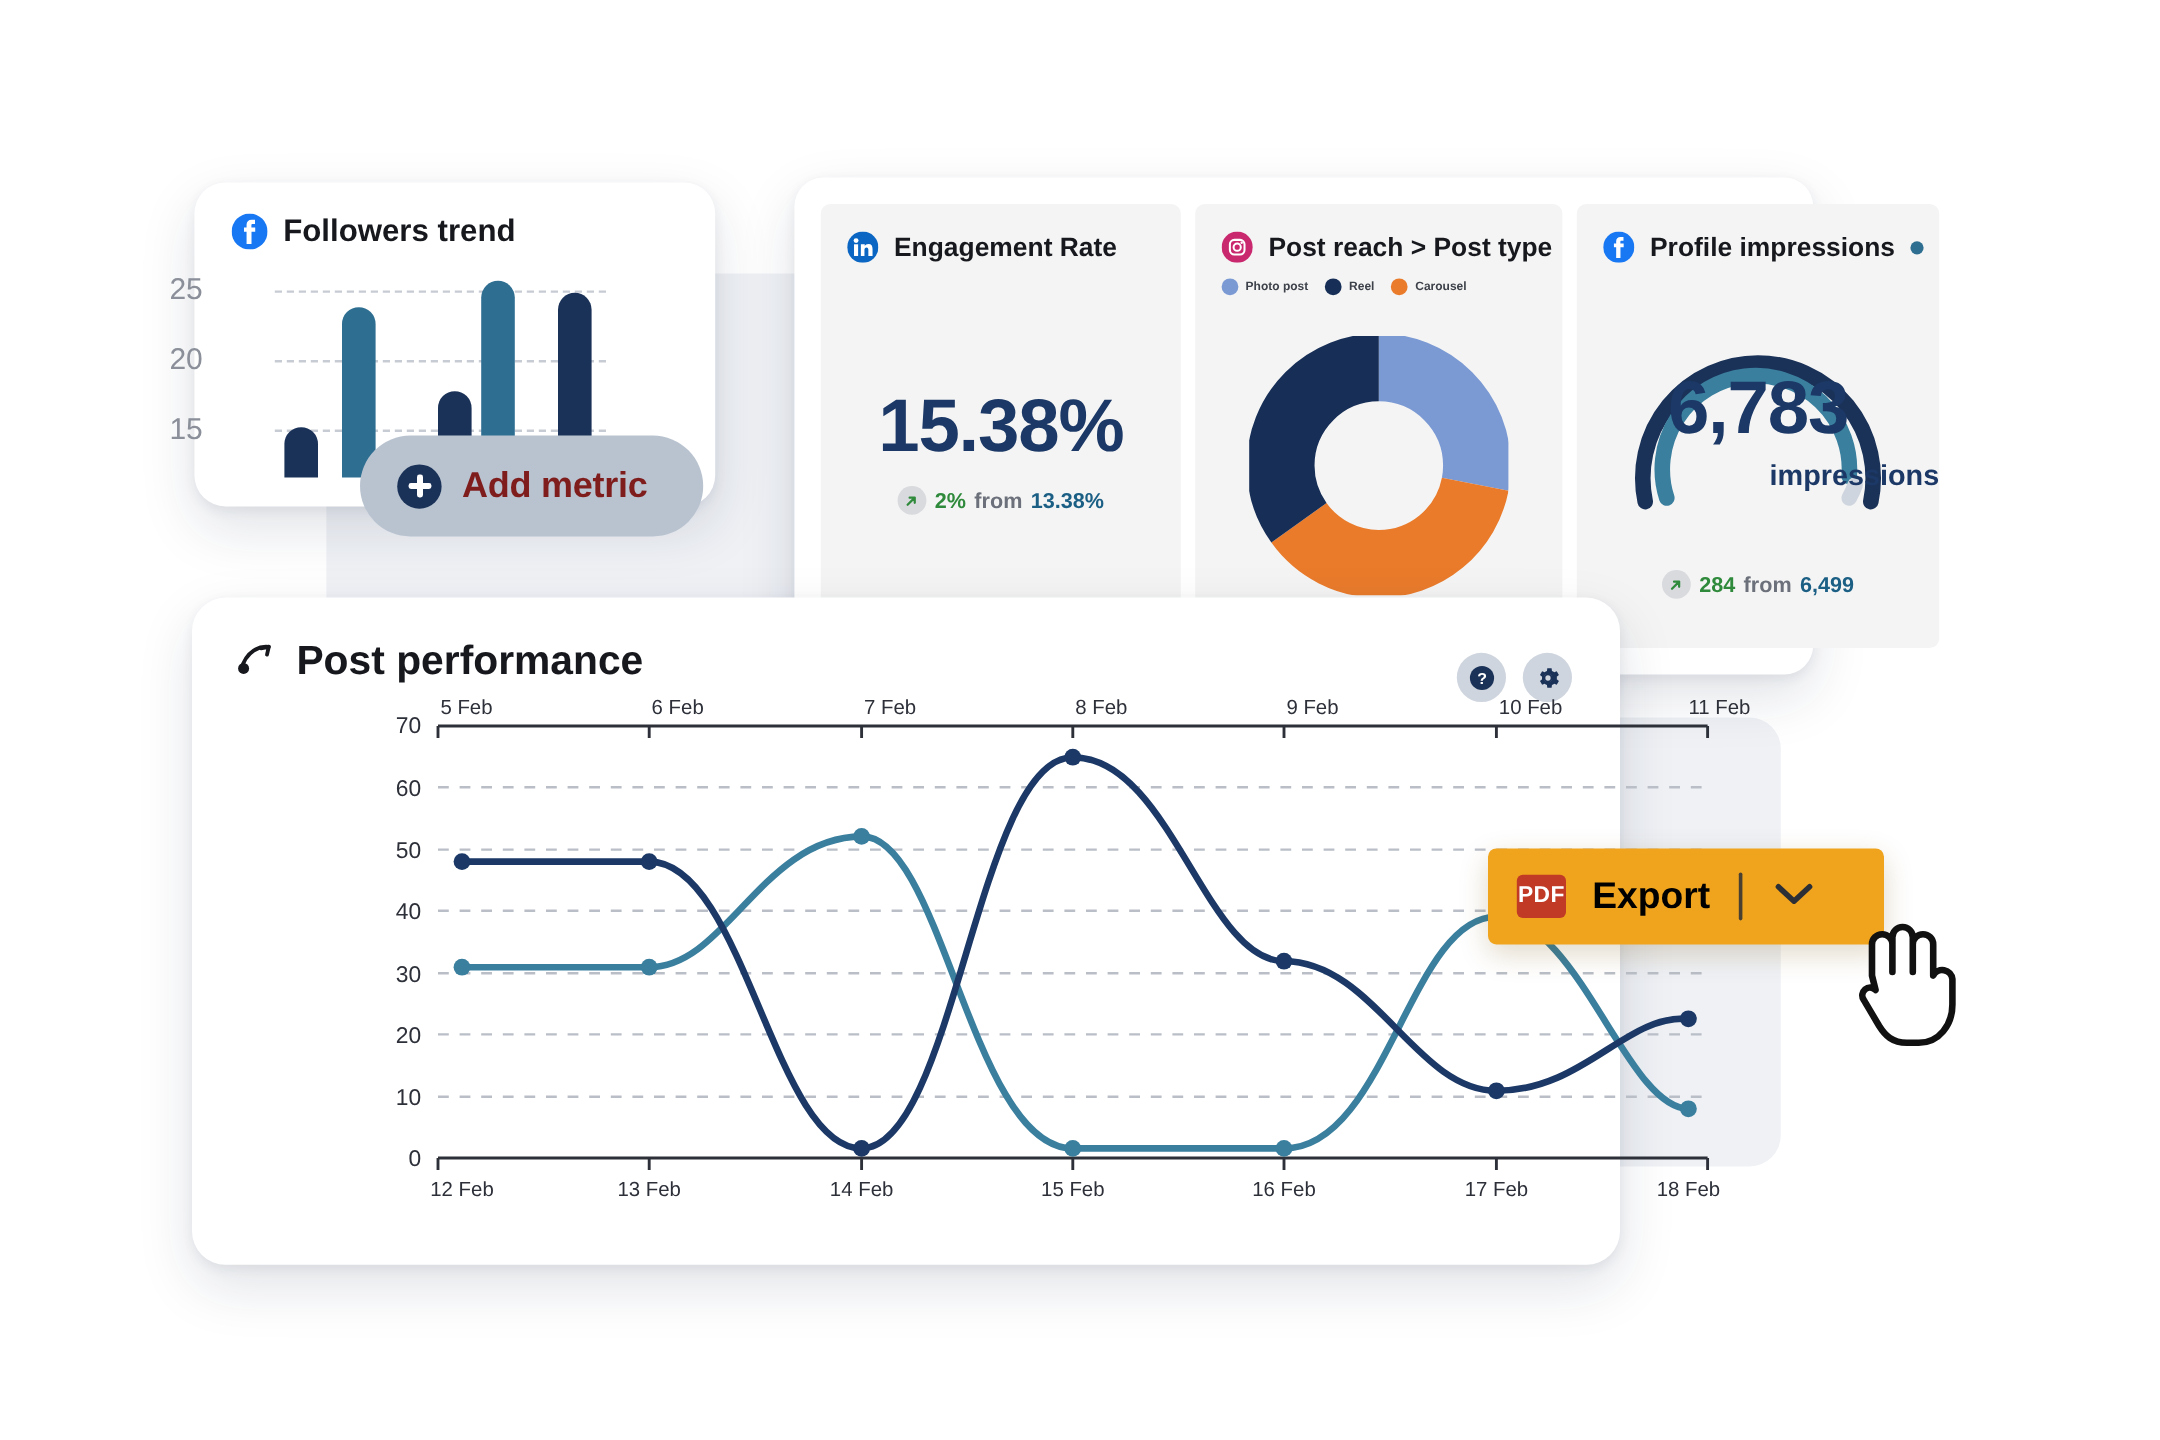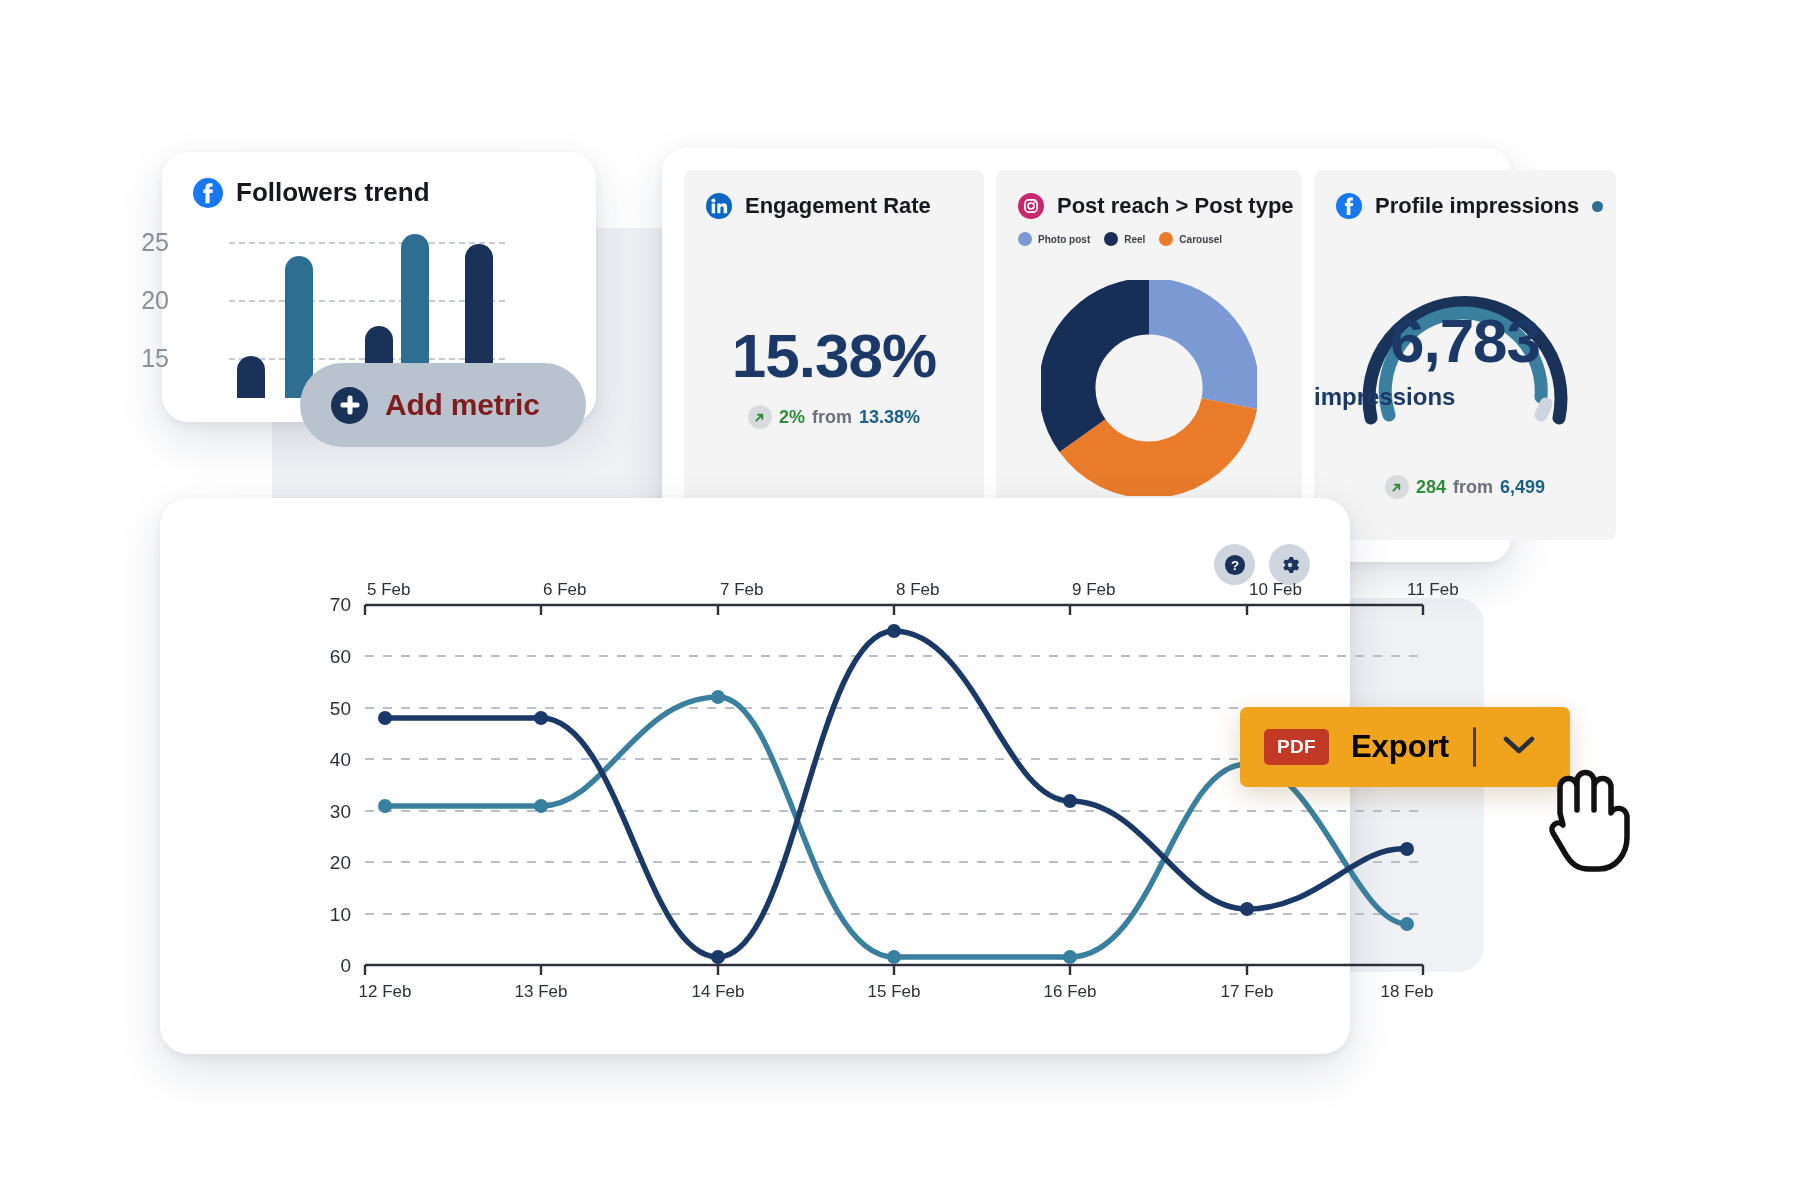--- a/index.html
+++ b/index.html
@@ -76,21 +76,21 @@
   .hd-btns{position:absolute;right:40px;top:46px;display:flex;gap:14px;}
   .round-btn{width:41px;height:41px;border-radius:50%;background:#cfd5de;
     display:flex;align-items:center;justify-content:center;cursor:pointer;}
   .perf-plot{position:absolute;left:205px;top:75px;width:1110px;height:440px;}
 
   
   #export-btn{position:absolute;left:1240px;top:707px;width:330px;height:80px;
     background:#f0a41e;border-radius:7px;display:flex;align-items:center;
     box-shadow:0 8px 24px rgba(120,80,10,.22);cursor:pointer;}
   #export-btn .pdf{margin-left:24px;background:#c13a26;color:#fff;font-weight:bold;
-    font-size:19px;border-radius:5px;padding:7px 13px;letter-spacing:.3px;text-align:center;}
+    font-size:19px;border-radius:5px;padding:7px 1px;letter-spacing:.3px;text-align:center;}
   #export-btn .etxt{margin-left:22px;font-size:31px;font-weight:bold;color:#000000;}
   #export-btn .sep{margin-left:24px;width:3px;height:40px;background:#2c2f36;border-radius:2px;opacity:.85;}
   #export-btn .chev{margin-left:26px;}
 
   #cursor{position:absolute;left:1540px;top:765px;}
 </style>
 </head>
 <body>
 
 <div class="stage">
@@ -213,36 +213,46 @@
       <svg style="position:absolute;left:50%;transform:translateX(-50%);top:62px;" width="250" height="215" viewBox="0 0 250 215">
 
         <path d="M31 186 A 96 96 0 1 1 219 186" fill="none" stroke="#1b3258" stroke-width="13" stroke-linecap="round"></path>
 
         <path d="M49 183 A 78 78 0 1 1 201 165" fill="none" stroke="#3a7f9e" stroke-width="13" stroke-linecap="round"></path>
 
         <path d="M206 172 A 78 78 0 0 1 201 183" fill="none" stroke="#cfd5de" stroke-width="13" stroke-linecap="round"></path>
       </svg>
 
       <div class="big-value" style="top:135px;">6,783</div>
-      <div style="position:absolute;left:0;right:0;text-align:left;top:213px;font-size:24px;font-weight:bold;color:#1b3866;">impressions</div>
+      <div style="position:absolute;left:0;right:0;text-align:right;top:213px;font-size:24px;font-weight:bold;color:#1b3866;">impressions</div>
 
       <div class="delta" style="top:305px;">
         <span class="arrow">
           <svg width="13" height="13" viewBox="0 0 14 14">
             <path d="M3.6 10.4L10 4M10 4H5.4M10 4v4.6" stroke="#2f8a3c" stroke-width="2" stroke-linecap="round" stroke-linejoin="round" fill="none"></path>
           </svg>
         </span>
         <span class="up">284</span>
         <span class="from">from</span>
         <span class="prev">6,499</span>
       </div>
     </div>
   </div>
 
   <div class="card" id="perf-card">
+    <div class="hd">
+      <span>
+        <svg width="34" height="34" viewBox="0 0 34 34">
+          <path d="M6 26 C 10 10, 22 6, 29 7" fill="none" stroke="#16181d" stroke-width="3.2" stroke-linecap="round"></path>
+          <path d="M29 7 l-1.5 6.5 M29 7 l-6.5 1.2" fill="none" stroke="#16181d" stroke-width="3.2" stroke-linecap="round"></path>
+          <circle cx="8" cy="25" r="4.6" fill="#16181d"></circle>
+        </svg>
+      </span>
+      <span class="title">Post performance</span>
+    </div>
 
     <div class="hd-btns">
       <span class="round-btn">
         <svg width="22" height="22" viewBox="0 0 24 24">
           <circle cx="12" cy="12" r="11" fill="#1b3258"></circle>
           <text x="12" y="17.4" text-anchor="middle" font-family="Liberation Sans, sans-serif" font-size="14.5" font-weight="bold" fill="#fff">?</text>
         </svg>
       </span>
       <span class="round-btn">
         <svg width="24" height="24" viewBox="0 0 24 24">

